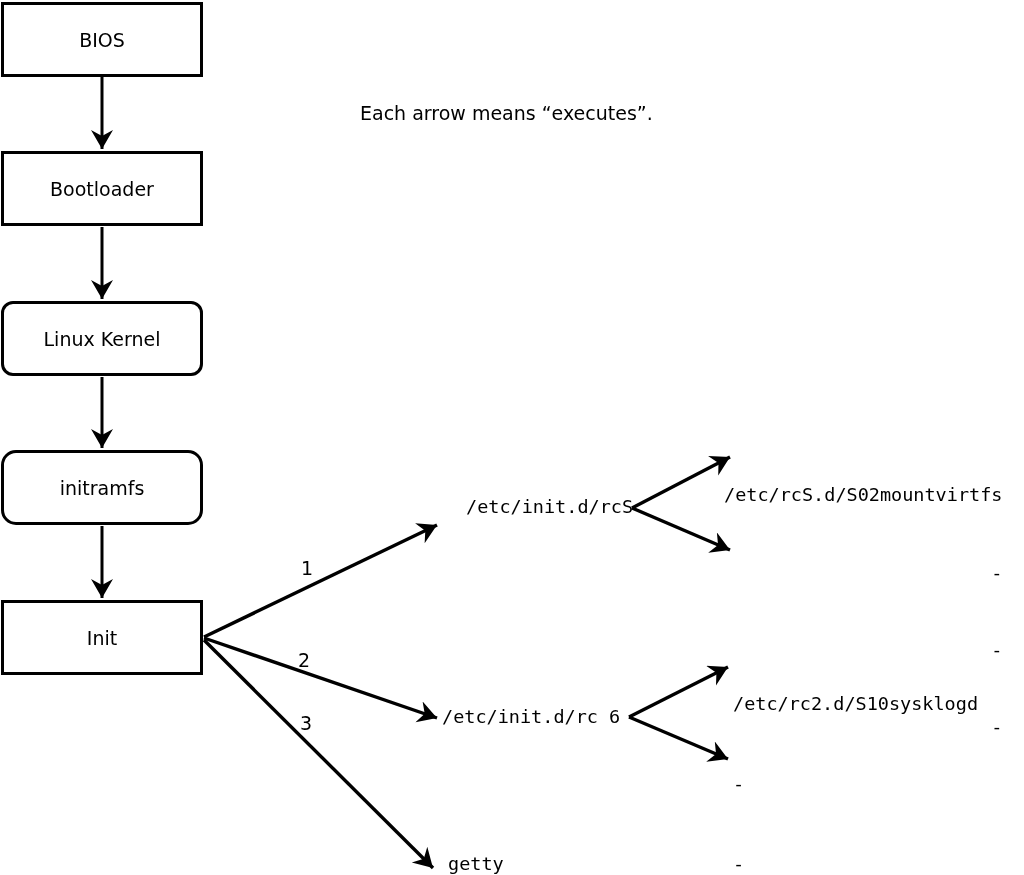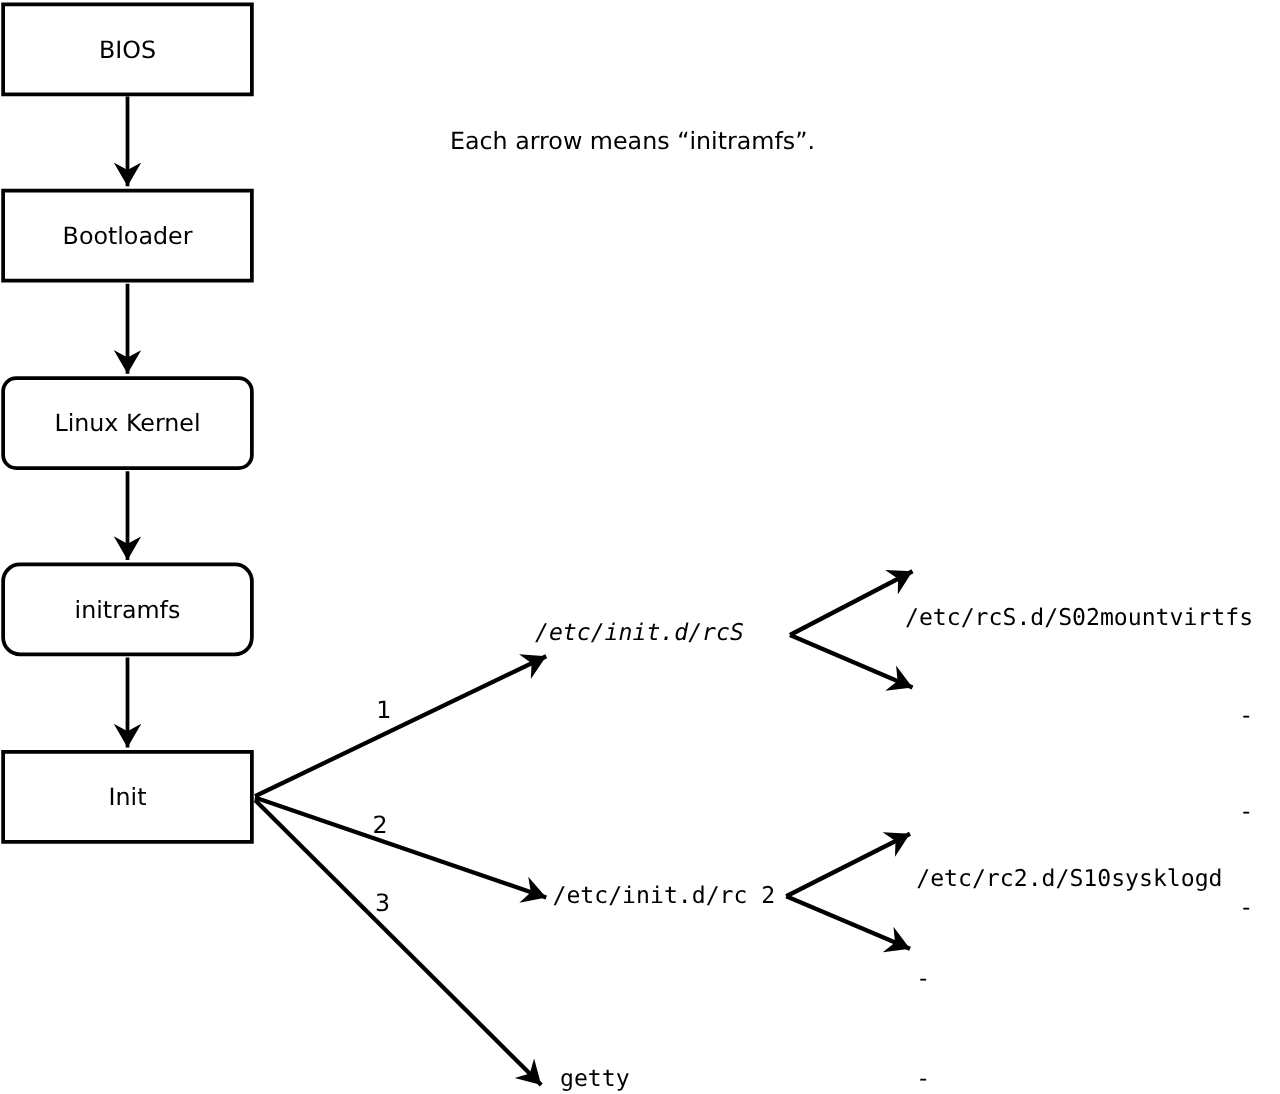--- a/index.html
+++ b/index.html
@@ -89,28 +89,28 @@
   <div class="flow-box" style="top:301px;border-radius:12px;">
       <span>Linux Kernel</span>
     </div>
   <div class="flow-box" style="top:450px;border-radius:15px;">
       <span>initramfs</span>
     </div>
   <div class="flow-box" style="top:600px;text-align:center;">
       <span>Init</span>
     </div>
 
-  <div class="note">Each arrow means “initramfs”.</div>
+  <div class="note">Each arrow means “executes”.</div>
 
   <div class="fan-num" style="left:301px; top:558px;">1</div>
   <div class="fan-num" style="left:298px; top:650px;">2</div>
   <div class="fan-num" style="left:300px; top:713px;">3</div>
 
-  <div class="mono script-label" style="left:428px; top:494px;font-style:italic;">/etc/init.d/rcS</div>
-  <div class="mono script-label" style="left:442px; top:704px;">/etc/init.d/rc 2</div>
+  <div class="mono script-label" style="left:466px; top:494px;">/etc/init.d/rcS</div>
+  <div class="mono script-label" style="left:442px; top:704px;">/etc/init.d/rc 6</div>
   <div class="mono script-label" style="left:448px; top:851px;">getty</div>
 
   <div class="mono target-block" style="left:724px; top:431px; line-height:25.7px;text-align:right;">
     <div>/etc/rcS.d/S02mountvirtfs</div>
     <div>-</div>
     <div>-</div>
     <div>-</div>
   </div>
 
   <div class="mono target-block" style="left:733px; top:638px; line-height:26.6px;">

